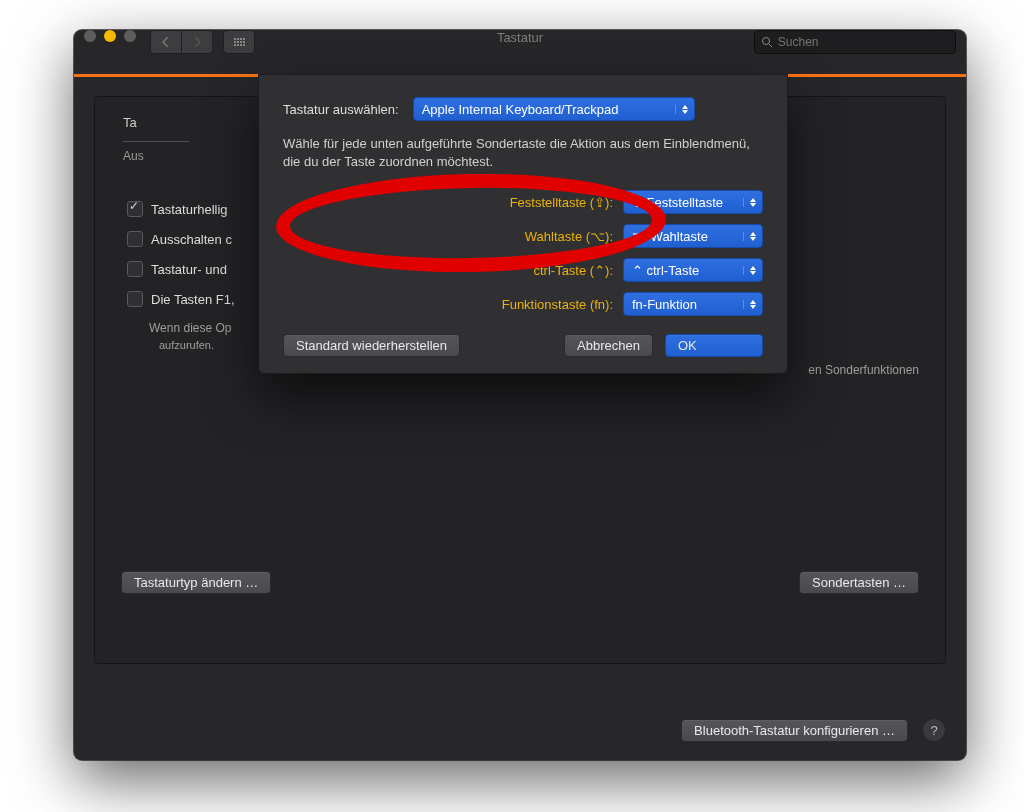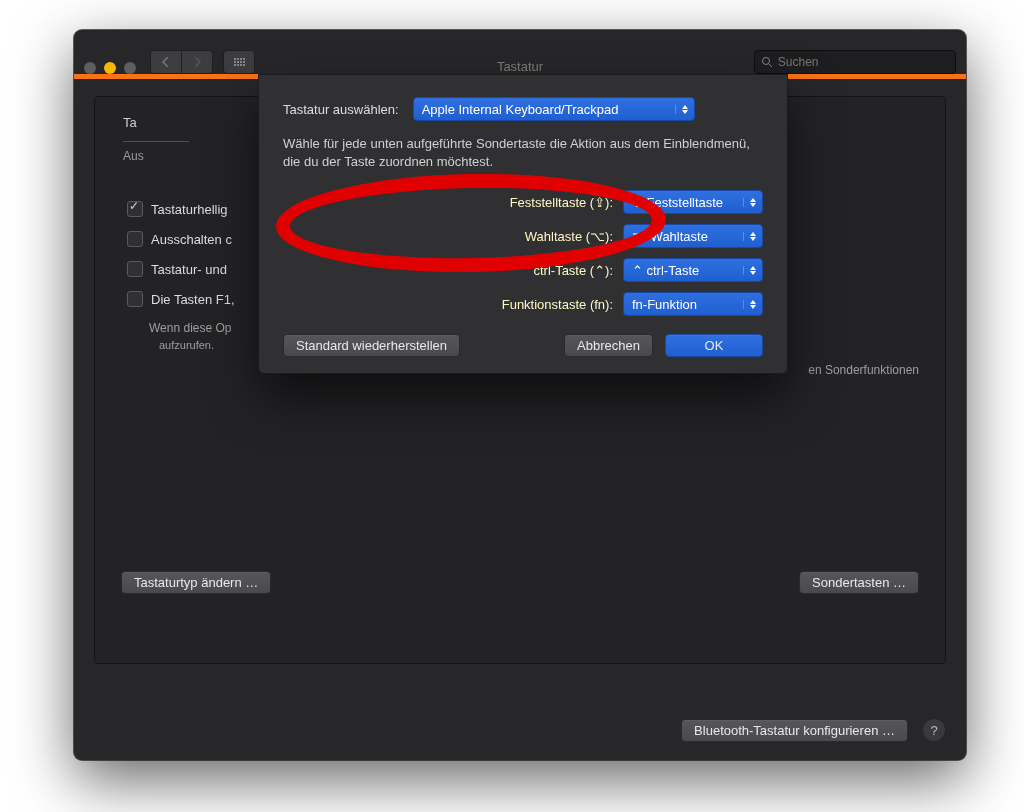--- a/index.html
+++ b/index.html
@@ -1,19 +1,19 @@
 <!DOCTYPE html>
 <html><head>
 <meta charset="utf-8">
 <style>
  html,body{margin:0;padding:0;background:#fff;font-family:-apple-system,Helvetica,Arial,sans-serif;font-size:13px;color:#ddd}
  .stage{width:1024px;height:812px;position:relative}
  .window{position:absolute;left:74px;top:30px;width:892px;height:730px;background:#27272a;border-radius:8px;box-shadow:0 20px 60px rgba(0,0,0,.6),0 0 0 1px rgba(0,0,0,.6)}
  
- .titlebar{height:44px;display:flex;align-items:flex-end;border-bottom:5px solid #f97316;padding:0 10px;position:relative}
+ .titlebar{height:44px;display:flex;align-items:flex-start;border-bottom:3px solid #f97316;padding:0 10px;position:relative}
  .traffic{display:flex;gap:8px;align-items:center}
  .dot{width:12px;height:12px;border-radius:50%}
  .dot.red{background:#5e5e5e}
  .dot.yellow{background:#f5b800}
  .dot.green{background:#5e5e5e}
  .navbtns{display:flex;gap:0;margin-left:14px}
  .navbtn{width:30px;height:22px;background:#3d3d3f;border:1px solid #1f1f21;display:flex;align-items:center;justify-content:center;cursor:default}
  .navbtn:first-child{border-radius:4px 0 0 4px}
  .navbtn:last-child{border-radius:0 4px 4px 0;margin-left:-1px}
  .gridbtn{width:30px;height:22px;background:#3d3d3f;border:1px solid #1f1f21;border-radius:4px;margin-left:10px;display:flex;align-items:center;justify-content:center}
@@ -45,21 +45,21 @@
  .sheet .hrow label{color:#ddd}
  .select{display:flex;align-items:center;background:linear-gradient(#2f6fe0,#1f5fd0);border:1px solid #164aa8;border-radius:4px;height:22px;color:#fff;font-size:13px}
  .select .txt{padding:0 8px;flex:1}
  .select .ar{width:18px;display:flex;flex-direction:column;align-items:center;justify-content:center;gap:0;border-left:1px solid rgba(255,255,255,.25)}
  .select .ar::before{content:"";border-left:3px solid transparent;border-right:3px solid transparent;border-bottom:4px solid #fff;margin-bottom:1px}
  .select .ar::after{content:"";border-left:3px solid transparent;border-right:3px solid transparent;border-top:4px solid #fff}
  .select.wide{width:280px}
  .select.fix{width:138px}
  .desc{color:#d0d0d0;font-size:13px;line-height:1.35;margin-bottom:20px}
  .maprow{display:flex;align-items:center;justify-content:flex-end;gap:10px;margin-bottom:10px}
- .maprow label{color:#fef9c3;text-align:center}
+ .maprow label{color:#eab308;text-align:center}
  .sheetbtns{display:flex;gap:12px;margin-top:18px}
  .sheetbtns .spacer{flex:1}
  
  .ring{position:absolute;border:14px solid #e00000;border-radius:50%;pointer-events:none}
  .ring1{left:202px;top:144px;width:362px;height:70px;transform:rotate(-1deg)}
 </style>
 </head>
 <body>
 
 <div class="stage">
@@ -184,19 +184,19 @@
     <div class="select fix">
             <span class="txt">fn-Funktion</span>
             <span class="ar"></span>
           </div>
         </div>
 
    <div class="sheetbtns">
     <div class="macbtn">Standard wiederherstellen</div>
     <div class="spacer"></div>
     <div class="macbtn">Abbrechen</div>
-    <div class="macbtn primary" style="min-width:72px;text-align:center">OK</div>
+    <div class="macbtn primary" style="min-width:72px;text-align:left">OK</div>
    </div>
   </div>
 
   <div class="ring ring1"></div>
  </div>
 </div>
 
 </body></html>

